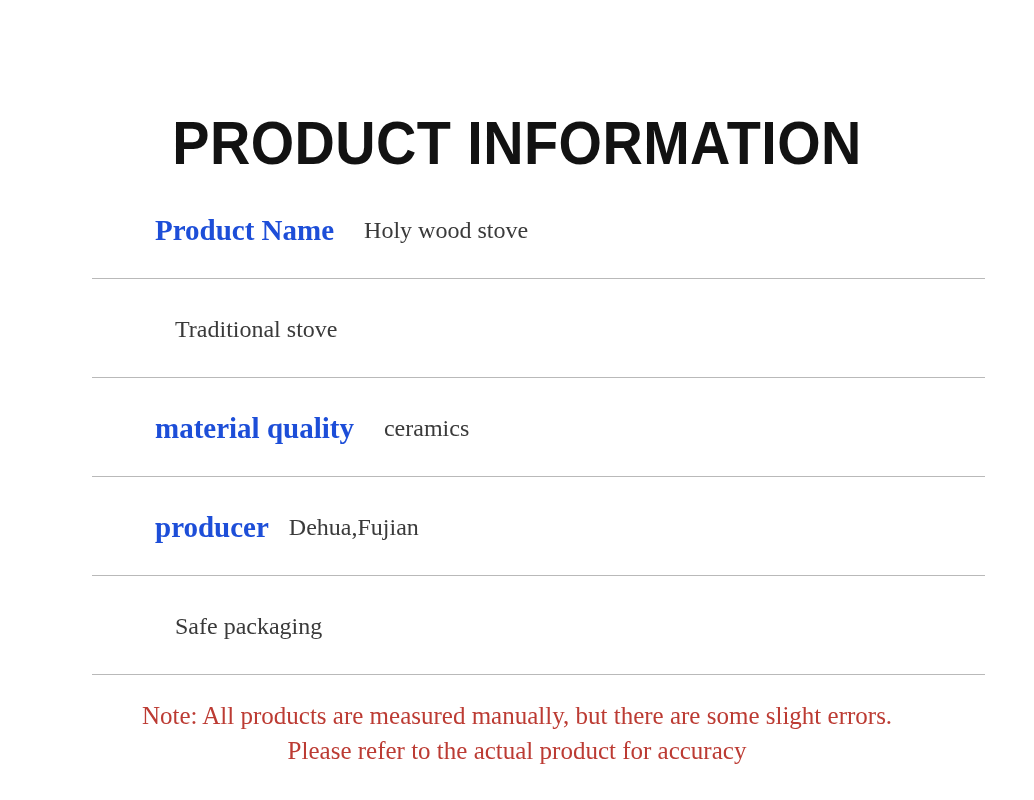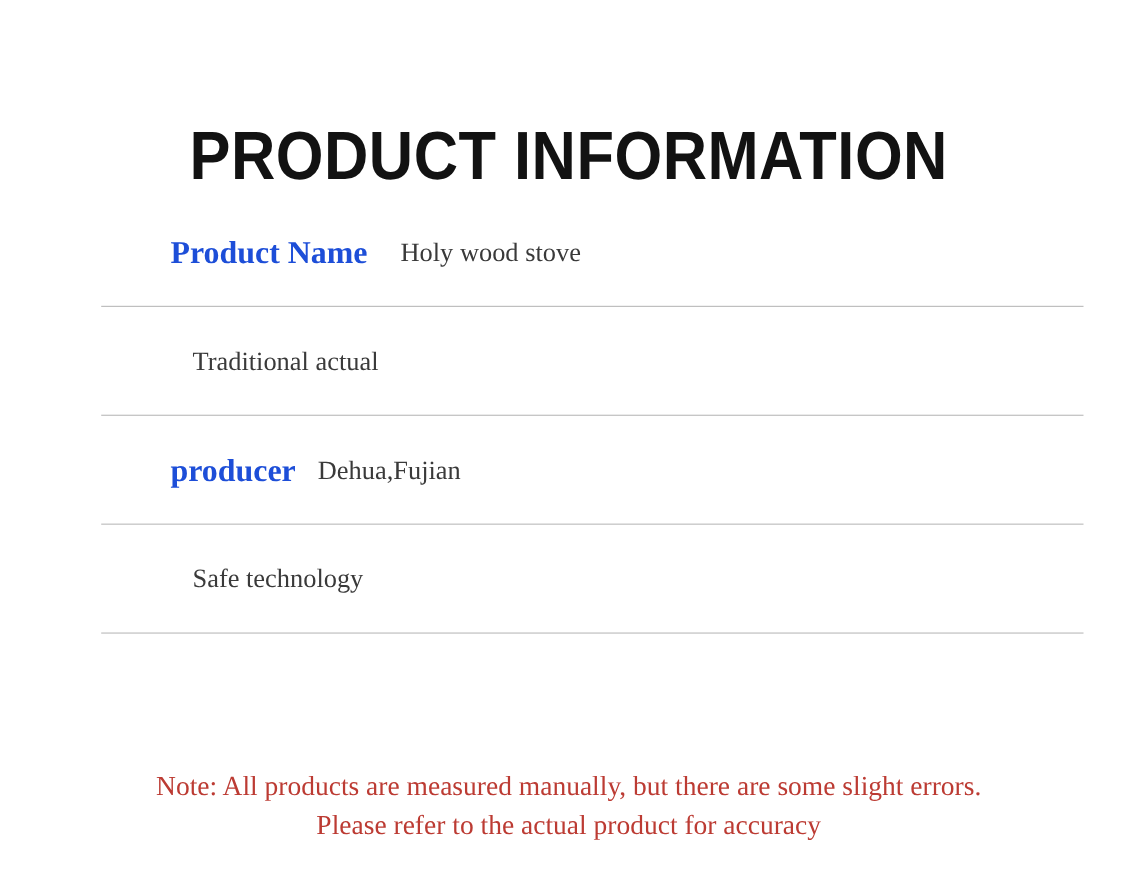--- a/index.html
+++ b/index.html
@@ -116,35 +116,41 @@
 
     <div class="spec-row" data-gap="wide">
       <div class="spec-row-inner">
         <span class="spec-label">Product Name</span>
         <span class="spec-value">Holy wood stove</span>
       </div>
     </div>
 
     <div class="spec-row">
       <div class="spec-row-inner">
-        <span class="spec-value">Traditional actual</span>
+        <span class="spec-value">Traditional stove</span>
       </div>
     </div>
 
+    <div class="spec-row" data-gap="wide">
+      <div class="spec-row-inner">
+        <span class="spec-label">material quality</span>
+        <span class="spec-value">ceramics</span>
+      </div>
+    </div>
 
     <div class="spec-row">
       <div class="spec-row-inner">
         <span class="spec-label">producer</span>
         <span class="spec-value">Dehua,Fujian</span>
       </div>
     </div>
 
     <div class="spec-row">
       <div class="spec-row-inner">
-        <span class="spec-value">Safe technology</span>
+        <span class="spec-value">Safe packaging</span>
       </div>
     </div>
 
   </div>
 
   <div class="note">
     <span class="note-line">Note: All products are measured manually, but there are some slight errors.</span>
     <span class="note-line">Please refer to the actual product for accuracy</span>
   </div>
 

